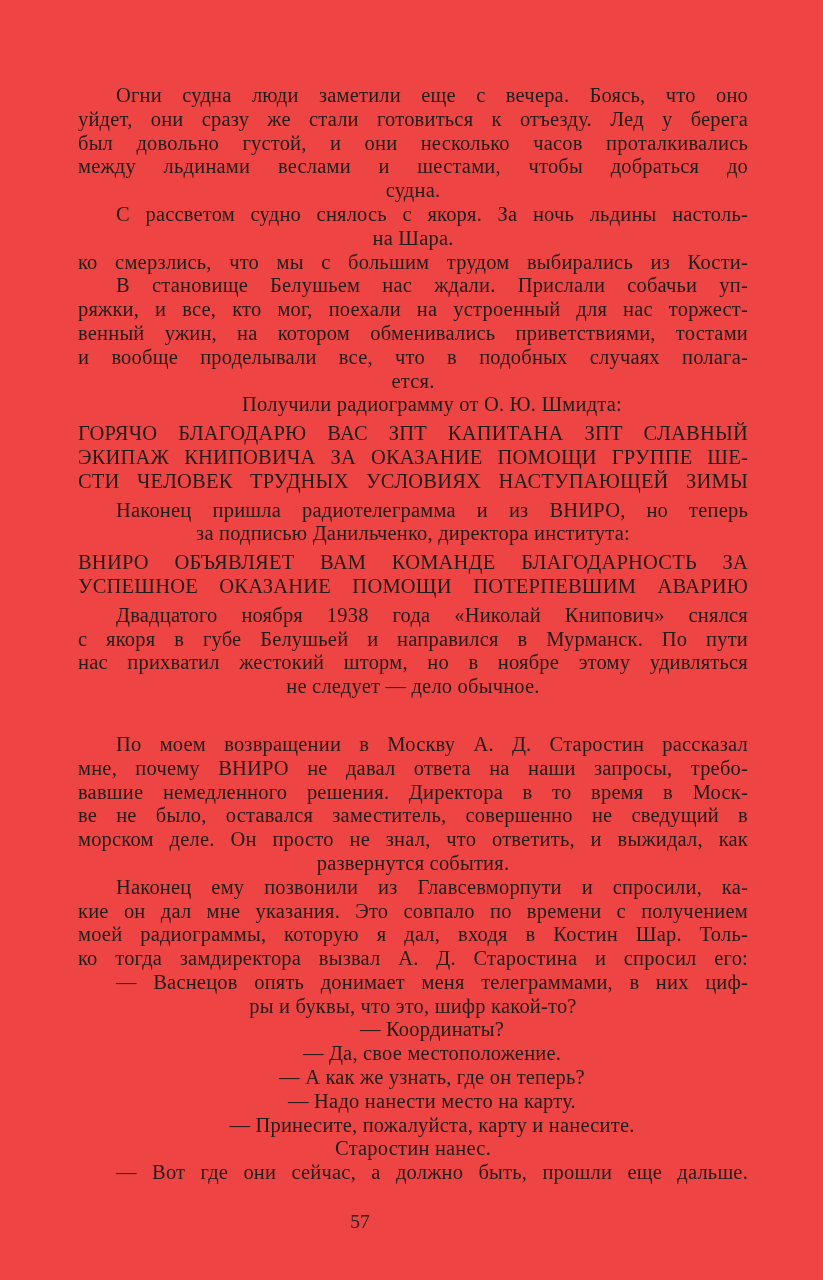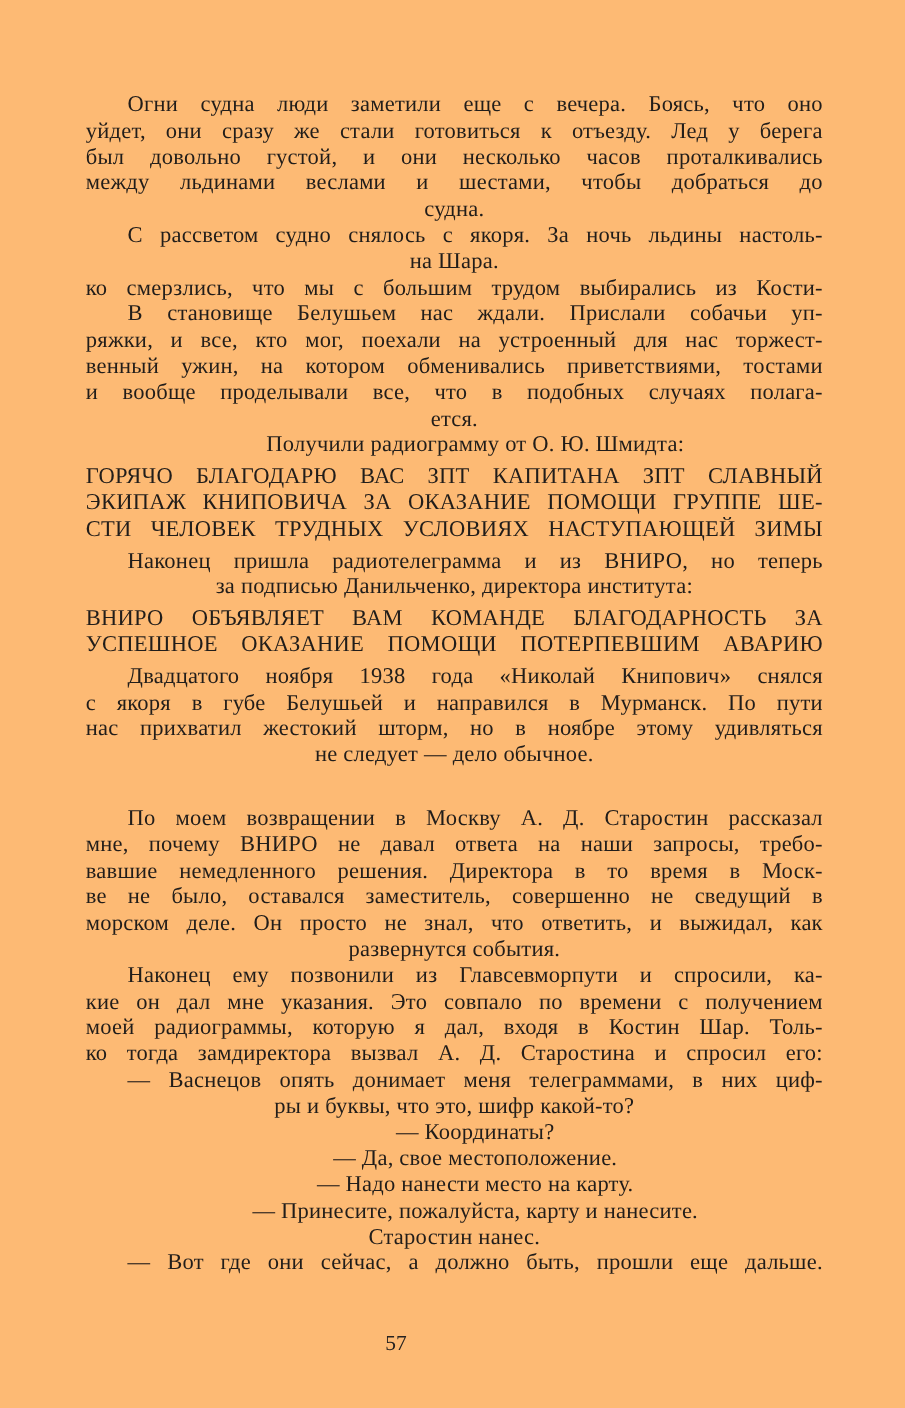--- a/index.html
+++ b/index.html
@@ -1,21 +1,21 @@
 <!DOCTYPE html>
 <html><head>
 <meta charset="utf-8">
 <style>
   html, body { margin: 0; padding: 0; background: #f6f5f2; }
   .page {
     position: relative;
     width: 823px;
     height: 1280px;
     margin: 0 auto;
-    background: #fdba74;
+    background: #ef4444;
     overflow: hidden;
   }
   .text-column {
     position: absolute;
     left: 78px;
     top: 84px;
     width: 670px;
     font-family: "Liberation Serif", "DejaVu Serif", serif;
     font-size: 20.5px;
     line-height: 23.8px;
@@ -104,20 +104,23 @@
         <div class="line indent stretch">— Васнецов опять донимает меня телеграммами, в них циф-</div>
         <div class="line">ры и буквы, что это, шифр какой-то?</div>
       </div>
       <div class="block paragraph">
         <div class="line indent">— Координаты?</div>
       </div>
       <div class="block paragraph">
         <div class="line indent">— Да, свое местоположение.</div>
       </div>
       <div class="block paragraph">
+        <div class="line indent">— А как же узнать, где он теперь?</div>
+      </div>
+      <div class="block paragraph">
         <div class="line indent">— Надо нанести место на карту.</div>
       </div>
       <div class="block paragraph">
         <div class="line indent">— Принесите, пожалуйста, карту и нанесите.</div>
       </div>
       <div class="block paragraph">
         <div class="line">Старостин нанес.</div>
       </div>
       <div class="block paragraph">
         <div class="line indent stretch">— Вот где они сейчас, а должно быть, прошли еще дальше.</div>

